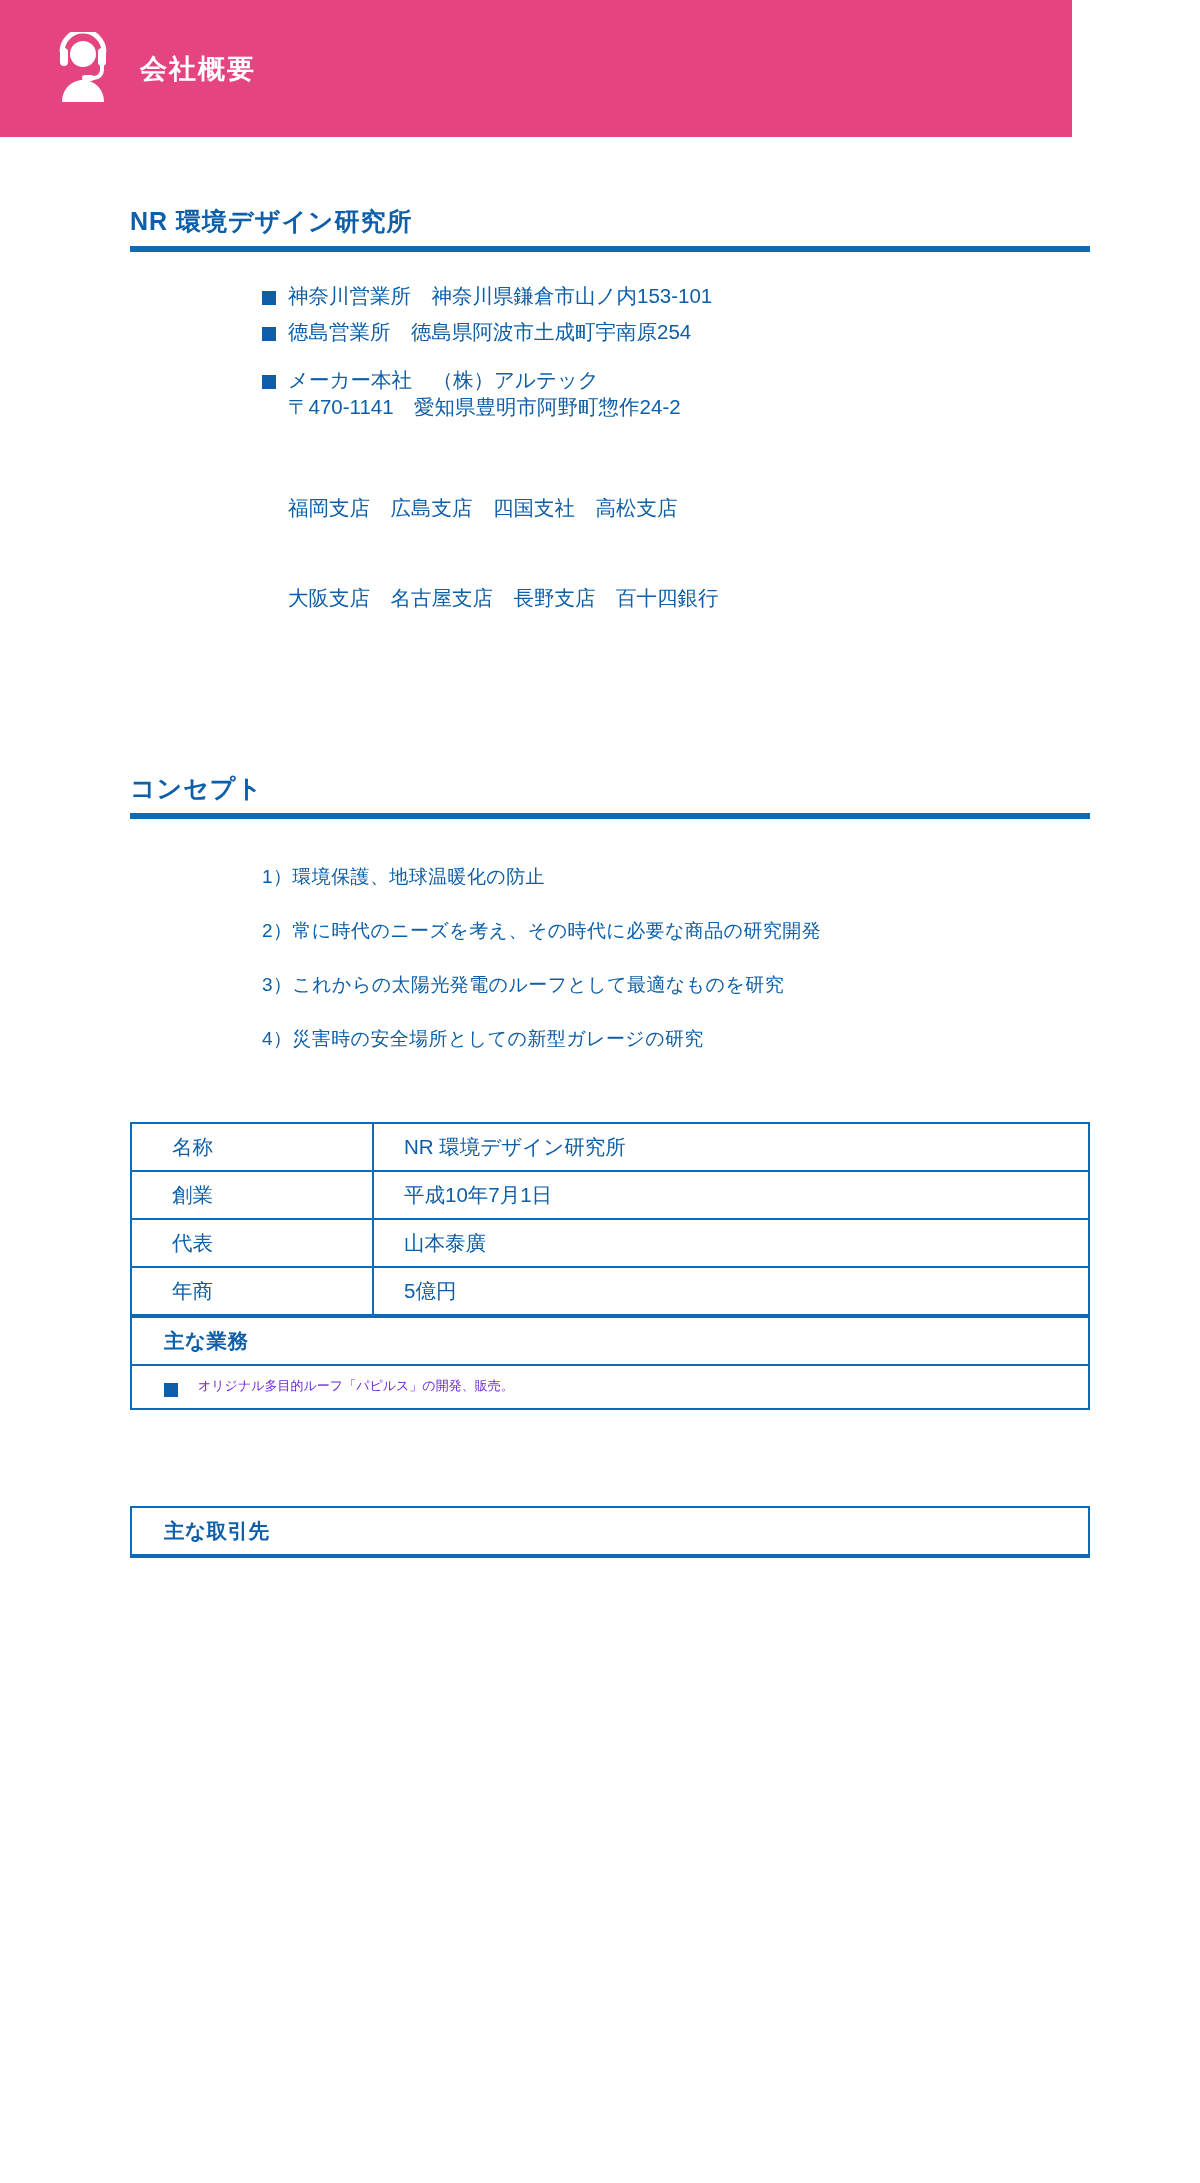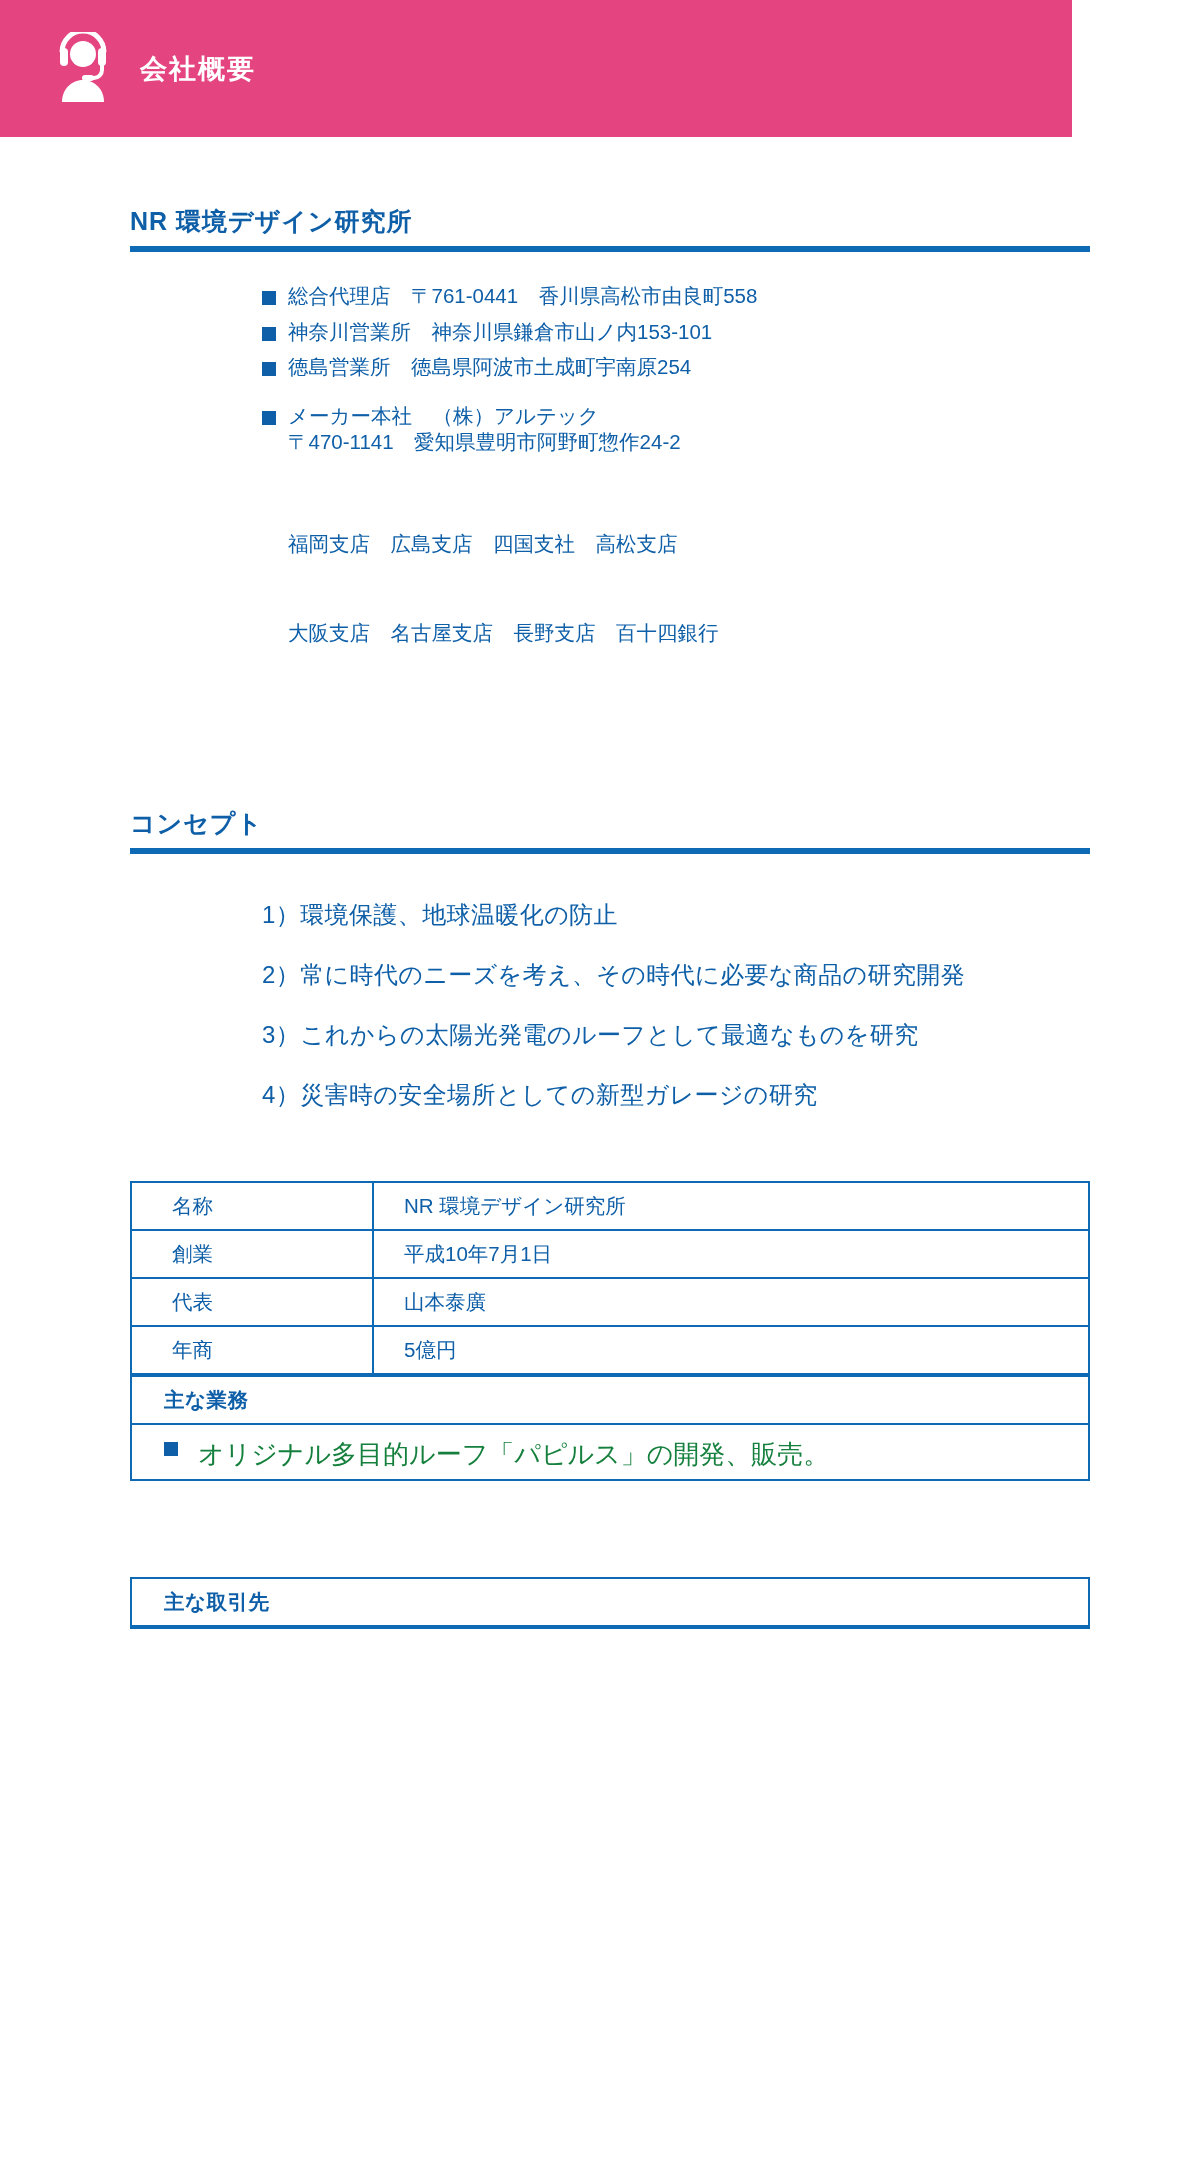--- a/index.html
+++ b/index.html
@@ -94,21 +94,21 @@
     margin-left: 26px;
     margin-top: 17px;
     line-height: 1.45;
     white-space: pre;
   }
 
   
   .concept-list {
     margin-left: 262px;
     margin-top: 45px;
-    font-size: 24px;
+    font-size: 19px;
     color: #0e5fa8;
   }
   .concept-item {
     margin-bottom: 28px;
     white-space: pre;
     letter-spacing: 0.4px;
   }
 
   
   .info-table {
@@ -141,23 +141,23 @@
   .box-title {
     font-size: 20.5px;
     font-weight: bold;
     color: #0e5fa8;
     padding: 9px 0 9px 32px;
     border-bottom: 2px solid #0e6ab4;
     background: #ffffff;
     letter-spacing: 0.5px;
   }
   .box-body {
-    font-size: 26px;
-    color: #15803d;
-    padding: 11px 0 5px 32px;
+    font-size: 13px;
+    color: #6d28d9;
+    padding: 11px 0 11px 32px;
     line-height: 1.45;
     white-space: pre-line;
   }
   .box-body .sq {
     margin-top: 6px;
     margin-right: 20px;
   }
   .box-body-flex {
     display: flex;
     align-items: flex-start;
@@ -187,24 +187,20 @@
   </div>
 
   <div class="content">
 
     <div class="heading-wrap heading-1">
       <div class="section-heading">NR 環境デザイン研究所</div>
     </div>
 
     <div class="addr-block">
 
-      <div class="addr-row">
-        <span class="sq"></span>
-        <span class="addr-text">総合代理店　〒761-0441　香川県高松市由良町558</span>
-      </div>
 
       <div class="addr-row">
         <span class="sq"></span>
         <span class="addr-text">神奈川営業所　神奈川県鎌倉市山ノ内153-101</span>
       </div>
 
       <div class="addr-row">
         <span class="sq"></span>
         <span class="addr-text">徳島営業所　徳島県阿波市土成町宇南原254</span>
       </div>

